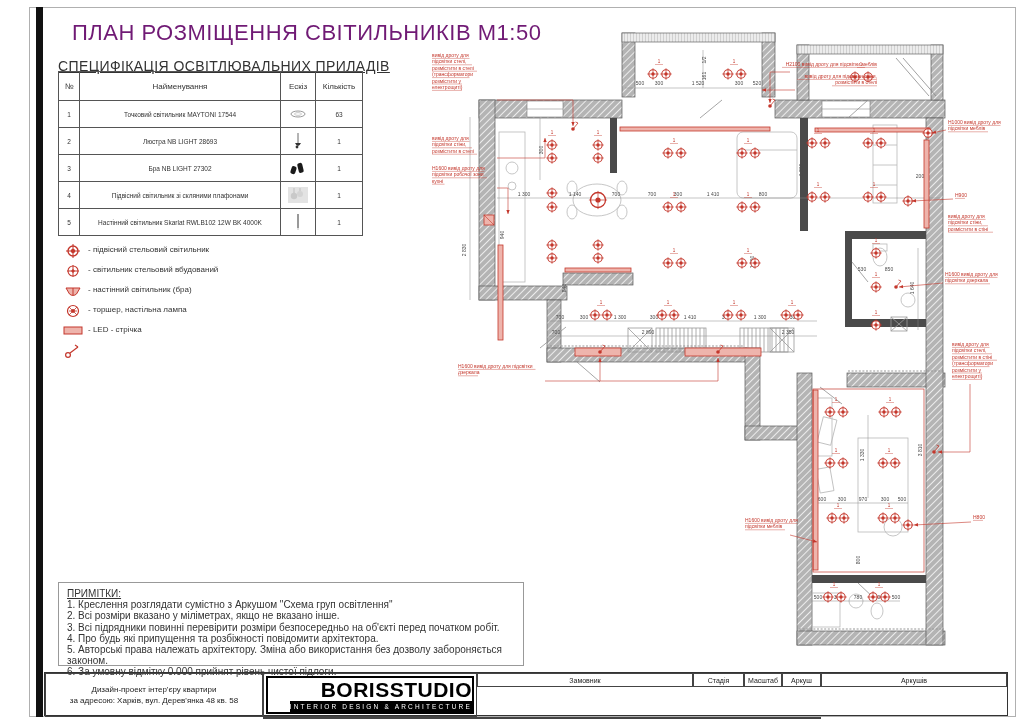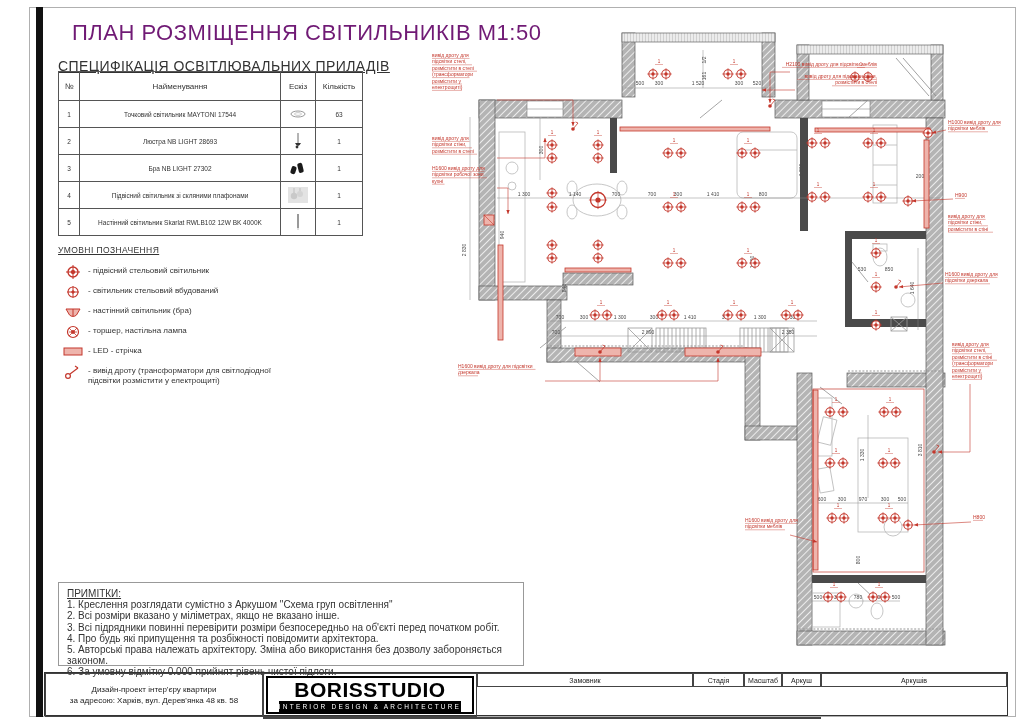--- a/index.html
+++ b/index.html
@@ -28,21 +28,21 @@
   .tblock{position:absolute;left:44px;top:672px;width:964px;height:44px;display:grid;
           grid-template-columns:218px 214px 216px 51px 38px 39px 1fr;
           grid-template-rows:14px 30px;border:1px solid #333;box-sizing:border-box;font-size:7px;}
   .tb-cell{border:0.5px solid #444;display:flex;align-items:center;justify-content:center;
            text-align:center;color:#222;overflow:hidden;}
   .tb-project{grid-row:1/3;flex-direction:column;font-size:8px;line-height:11px;}
   .tb-label{font-size:7px;}
   .tb-value{font-size:8px;}
   .tb-stage{font-size:7px;letter-spacing:.2px;}
   .tb-logo{grid-row:1/3;display:flex;align-items:stretch;justify-content:stretch;padding:2px;}
-  .logo-inner{border:2px solid #000;flex:1;display:flex;flex-direction:column;align-items:center;}
+  .logo-inner{border:2px solid #000;flex:1;display:flex;flex-direction:column;align-items:flex-end;}
   .logo-name{flex:1;display:flex;align-items:center;justify-content:center;font-weight:700;
              font-size:21px;letter-spacing:.5px;color:#000;line-height:1;}
   .logo-tag{background:#000;color:#fff;font-size:6.5px;letter-spacing:2.2px;text-align:center;
             padding:2.5px 0 2px 0;white-space:nowrap;}
   svg.plan{position:absolute;left:0;top:0;pointer-events:none;}
 </style>
 </head>
 <body>
 
 <div class="sheet">
@@ -108,21 +108,20 @@
           <td class="col-sk"><svg width="24" height="18" viewBox="0 0 24 18">
               <line x1="12" y1="1" x2="12" y2="15" stroke="#555" stroke-width="1.2"></line>
               <line x1="12" y1="15" x2="12" y2="17" stroke="#999" stroke-width=".6"></line>
             </svg></td>
           <td class="col-qty">1</td>
         </tr>
       </tbody>
   </table>
 
   <div class="legend">
-    <div class="legend-title">УМОВНІ ПОЗНАЧЕННЯ</div>
     <div id="legend-items">
         <div class="legend-item">
           <span class="legend-sym">
             <svg width="24" height="16" viewBox="0 0 24 16">
               <g stroke="#c4372c" fill="none">
                 <circle cx="12" cy="8" r="5" stroke-width="1.4"></circle>
                 <line x1="5" y1="8" x2="19" y2="8"></line>
                 <line x1="12" y1="1" x2="12" y2="15"></line>
                 <circle cx="12" cy="8" r="1.8" fill="#c4372c"></circle>
               </g>
@@ -175,21 +174,20 @@
           <span class="legend-text">- LED - стрічка</span>
         </div>
         <div class="legend-item">
           <span class="legend-sym">
             <svg width="24" height="16" viewBox="0 0 24 16">
               <circle cx="7" cy="12" r="2.4" fill="none" stroke="#c4372c" stroke-width="1.2"></circle>
               <line x1="9" y1="10" x2="17" y2="4" stroke="#c4372c" stroke-width="1.2"></line>
               <line x1="14" y1="2" x2="17" y2="4" stroke="#c4372c" stroke-width="1.2"></line>
             </svg>
           </span>
-          <span class="legend-text">- вивід дроту (трансформатори для світлодіодної<br>підсвітки розмістити у електрощиті)</span>
         </div>
       </div>
   </div>
 
   <div class="notes">
     <span class="notes-title">ПРИМІТКИ:</span>
     <div id="notes-lines">
         <div>1. Креслення розглядати сумістно з Аркушом "Схема груп освітлення"</div>
         <div>2. Всі розміри вказано у міліметрах, якщо не вказано інше.</div>
         <div>3. Всі підрядники повинні перевірити розміри безпосередньо на об'єкті перед початком робіт.</div>

